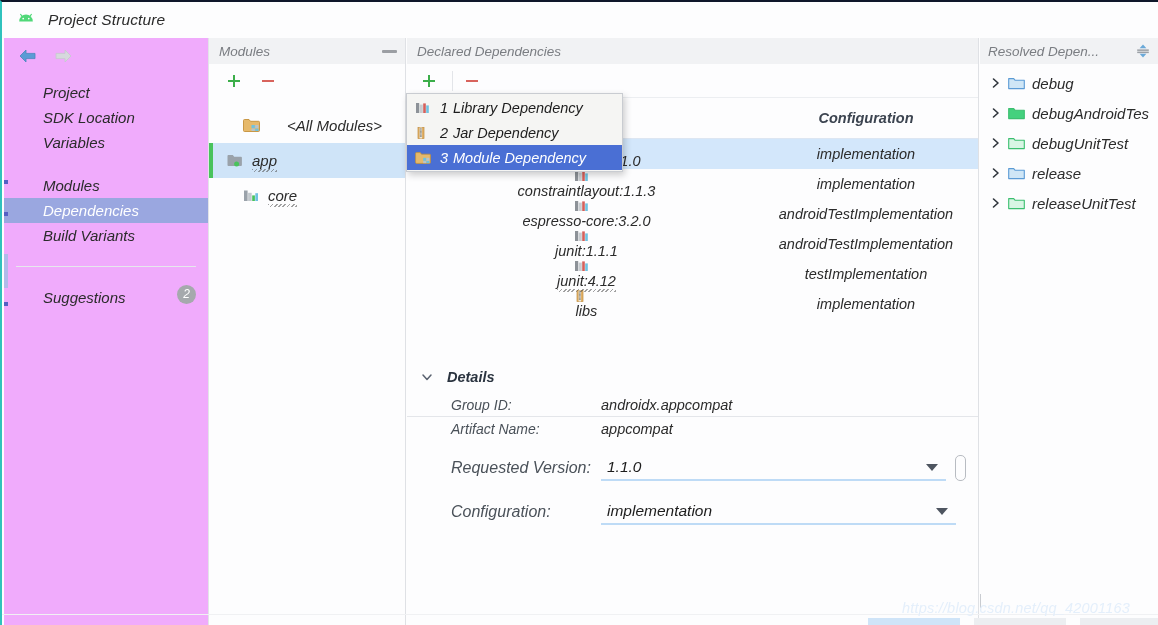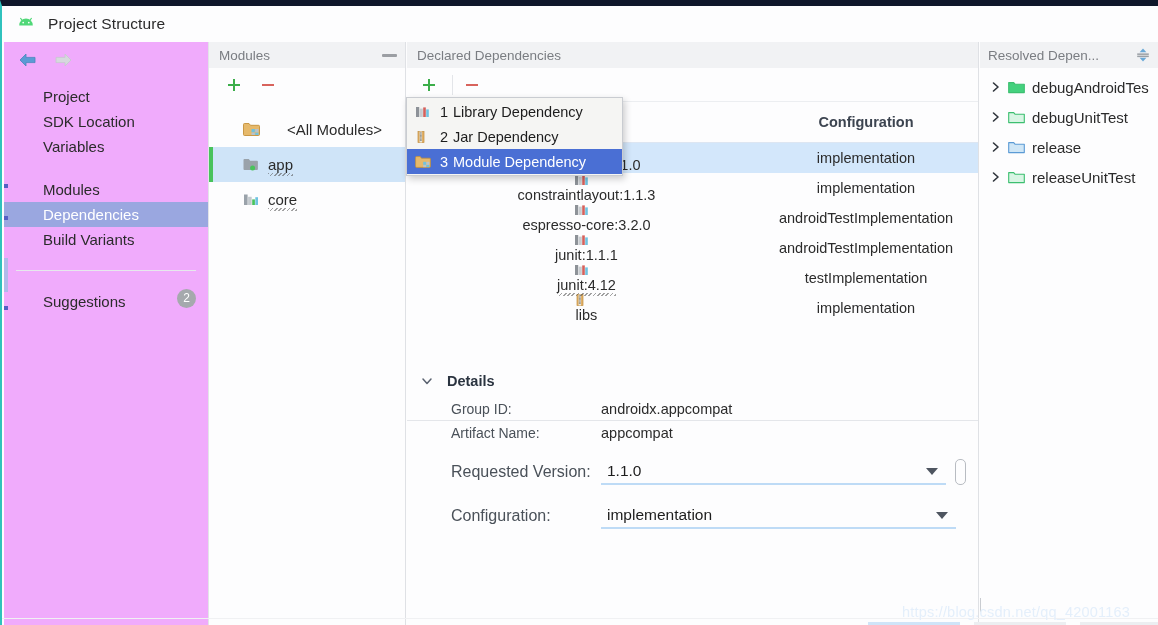--- a/index.html
+++ b/index.html
@@ -12,22 +12,23 @@
     font-family: "Liberation Sans", sans-serif;
     -webkit-font-smoothing: antialiased;
   }
   #root {
     position: relative;
     width: 1158px;
     height: 625px;
     overflow: hidden;
     background: #fdfdfe;
     box-sizing: border-box;
-    border-top: 6px solid #0f172a;
+    border-top: 2px solid #0f172a;
     border-left: 2px solid #2fc2bd;
+    font-style: italic;
   }
 
   
   .titlebar {
     position: absolute;
     left: 0; top: 0;
     width: 1156px;
     height: 36px;
     background: #fdfdfe;
     display: flex;
@@ -521,21 +522,21 @@
             <path d="M0.5 2.5 a1 1 0 0 1 1-1 H6 l1.5 1.8 H15.5 a1 1 0 0 1 1 1 V12.5 a1 1 0 0 1 -1 1 H1.5 a1 1 0 0 1 -1 -1 Z" fill="#e6b96b" stroke="#c4903a" stroke-width="0.9"></path>
             <rect x="8.5" y="7" width="3.3" height="3.3" fill="#6fc2e0"></rect>
             <rect x="12.2" y="7" width="3.3" height="3.3" fill="#b8c3cc"></rect>
             <rect x="8.5" y="10.6" width="3.3" height="2.4" fill="#b8c3cc"></rect>
             <rect x="12.2" y="10.6" width="3.3" height="2.4" fill="#6fc2e0"></rect>
           </svg>
         </span>
         <span>&lt;All Modules&gt;</span>
       </div>
 
-      <div class="tree-row selected" style="padding-left:34px;">
+      <div class="tree-row selected" style="padding-left:18px;">
         <span class="ic">
           <svg width="17" height="15" viewBox="0 0 17 15">
             <path d="M0.5 3 a.9 .9 0 0 1 .9-.9 H5.8 l1.4 1.7 H14 a.9 .9 0 0 1 .9 .9 V12 a.9 .9 0 0 1 -.9 .9 H1.4 a.9 .9 0 0 1 -.9 -.9 Z" fill="#9aa2aa"></path>
             <circle cx="9.6" cy="11.1" r="2.5" fill="#49c35c"></circle>
           </svg>
         </span>
         <span class="squiggle">app</span>
       </div>
 
       <div class="tree-row" style="padding-left:34px;">
@@ -725,20 +726,33 @@
         <svg width="18" height="18" viewBox="0 0 18 18">
           <polygon points="9,2.5 12.4,6.3 5.6,6.3" fill="#6aa9d8"></polygon>
           <rect x="3.2" y="7.4" width="11.6" height="1.5" fill="#9ba0a6"></rect>
           <rect x="3.2" y="9.6" width="11.6" height="1.5" fill="#9ba0a6"></rect>
           <polygon points="9,15.5 12.4,11.7 5.6,11.7" fill="#6aa9d8"></polygon>
         </svg>
       </span>
     </div>
 
     <div style="padding-top:4px;">
+      <div class="rp-row">
+        <span class="rp-arrow">
+          <svg width="10" height="12" viewBox="0 0 10 12">
+            <polyline points="2.5,2 7,6 2.5,10" fill="none" stroke="#30353c" stroke-width="1.6" stroke-linecap="round" stroke-linejoin="round"></polyline>
+          </svg>
+        </span>
+        <span class="ic">
+          <svg width="17" height="14" viewBox="0 0 17 14">
+            <path d="M0.7 2.6 h5 l1.3 1.6 h9.3 v8.4 h-15.6 Z" fill="#cfe6f6" stroke="#5b9bd5" stroke-width="1.1" stroke-linejoin="round"></path>
+          </svg>
+        </span>
+        <span>debug</span>
+      </div>
 
       <div class="rp-row">
         <span class="rp-arrow">
           <svg width="10" height="12" viewBox="0 0 10 12">
             <polyline points="2.5,2 7,6 2.5,10" fill="none" stroke="#30353c" stroke-width="1.6" stroke-linecap="round" stroke-linejoin="round"></polyline>
           </svg>
         </span>
         <span class="ic">
           <svg width="17" height="14" viewBox="0 0 17 14">
             <path d="M0.7 2.6 h5 l1.3 1.6 h9.3 v8.4 h-15.6 Z" fill="#44d17e" stroke="#3cbf70" stroke-width="1.1" stroke-linejoin="round"></path>

